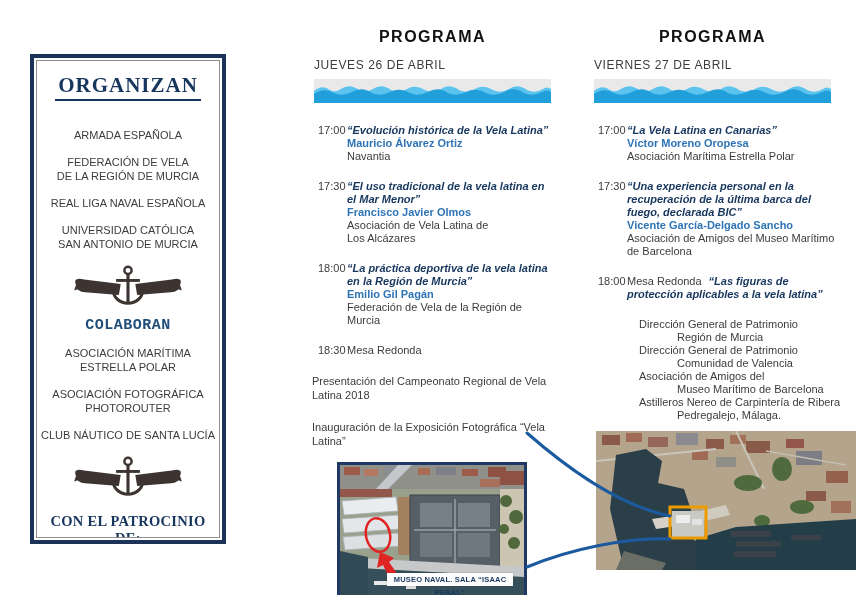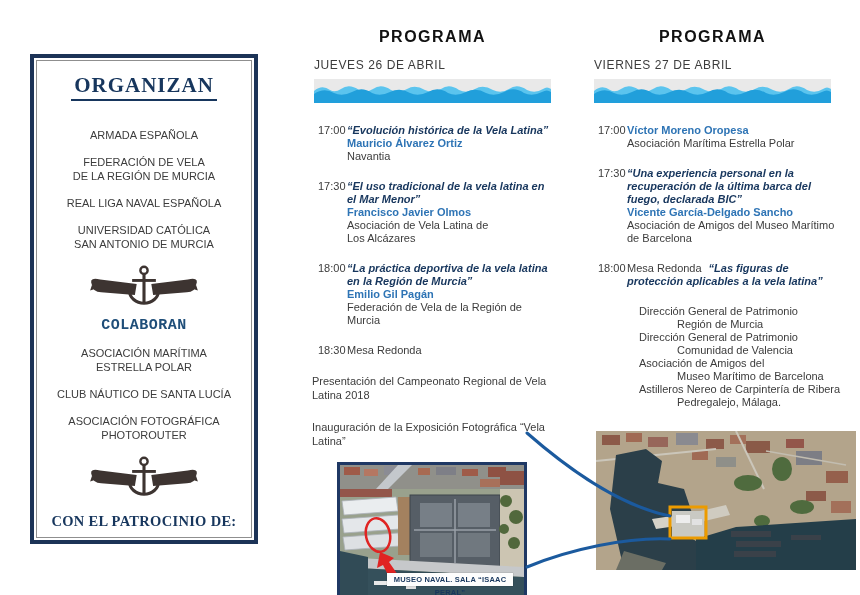--- a/index.html
+++ b/index.html
@@ -2,21 +2,21 @@
 <html><head>
 <meta charset="utf-8">
 <style>
   html,body{margin:0;padding:0;}
   body{
     width:860px;height:595px;position:relative;overflow:hidden;
     background:#ffffff;font-family:"Liberation Sans",sans-serif;
     -webkit-font-smoothing:antialiased;
   }
   
-  .panel{position:absolute;left:30px;top:54px;width:228px;height:490px;
+  .panel{position:absolute;left:30px;top:54px;width:196px;height:490px;
     border:4px solid #1C3357;box-sizing:border-box;background:#fff;}
   .panel-inner{position:absolute;inset:2px;border:1px solid #8F8F8F;
     text-align:center;color:#3C3C3C;overflow:hidden;}
   .org-title{display:inline-block;margin-top:12px;padding:0 3px 1px;
     font-family:"Liberation Serif",serif;font-weight:bold;font-size:21px;
     letter-spacing:1px;color:#17365D;border-bottom:2px solid #17365D;}
   .org-list{margin-top:27px;}
   .org-item{font-size:11px;line-height:14px;margin:0 4px 13px;white-space:pre-line;}
   .anchor-wrap{margin:1px auto 7px;}
   .sub-title{font-family:Liberation Mono, monospace;font-weight:bold;font-size:15px;
@@ -87,23 +87,23 @@
         <g fill="#3D3431">
           <path d="M45,31 L38,26 L47,24 Z"></path>
           <path d="M75,31 L82,26 L73,24 Z"></path>
         </g>
       </svg>
     </div>
     <div class="sub-title">COLABORAN</div>
     <div>
       <div class="org-item">ASOCIACIÓN MARÍTIMA
 ESTRELLA POLAR</div>
-      <div class="org-item">CLUB NÁUTICO DE SANTA LUCÍA</div>
       <div class="org-item">ASOCIACIÓN FOTOGRÁFICA
 PHOTOROUTER</div>
+      <div class="org-item">CLUB NÁUTICO DE SANTA LUCÍA</div>
     </div>
     <div class="anchor-wrap">
       <svg width="116" height="42" viewBox="0 0 120 46">
         <g fill="#3D3431">
           <path d="M3,23 Q-1,14 12,17 L52,22 L50,34 L13,31 Q4,31 3,23 Z"></path>
           <path d="M117,23 Q121,14 108,17 L68,22 L70,34 L107,31 Q116,31 117,23 Z"></path>
           <path d="M3,23 l-2,6 6,-2 Z M117,23 l2,6 -6,-2 Z"></path>
         </g>
         <g stroke="#3D3431" fill="none">
           <circle cx="60" cy="7" r="4" stroke-width="2.6"></circle>
@@ -177,20 +177,21 @@
   <div class="col-date">VIERNES 27 DE ABRIL</div>
   <svg class="wave" viewBox="0 0 237 26">
     <rect x="0" y="1" width="237" height="17" fill="#E9E9E9"></rect>
     <path fill="#5BC4EE" d="M0,13 Q8,6 16,12 Q21,15 27,11 Q35,5 45,12 Q51,16 59,11 Q67,5 77,12 Q85,16 93,11 Q101,6 111,12 Q119,16 127,11 Q135,5 145,12 Q153,16 161,11 Q169,6 179,12 Q187,16 195,11 Q203,5 213,12 Q221,16 229,11 Q233,8 237,11 L237,25 L0,25 Z"></path>
     <path fill="#219FDB" d="M0,16 Q10,9 20,15 Q28,19 38,14 Q48,8 58,15 Q66,19 76,14 Q86,9 96,15 Q104,19 114,14 Q124,8 134,15 Q142,19 152,14 Q162,9 172,15 Q180,19 190,14 Q200,8 210,15 Q218,19 228,14 Q233,11 237,14 L237,25 L0,25 Z"></path>
   </svg>
   <div class="schedule">
     <div class="event">
       <div class="event-time">17:00</div>
       <div class="event-body">
+        <div class="event-title">“La Vela Latina en Canarias”</div>
         <div class="event-speaker">Víctor Moreno Oropesa</div>
         <div class="event-org">Asociación Marítima Estrella Polar</div>
       </div>
     </div>
     <div class="event">
       <div class="event-time">17:30</div>
       <div class="event-body">
         <div class="event-title">“Una experiencia personal en la
 recuperación de la última barca del
 fuego, declarada BIC”</div>

